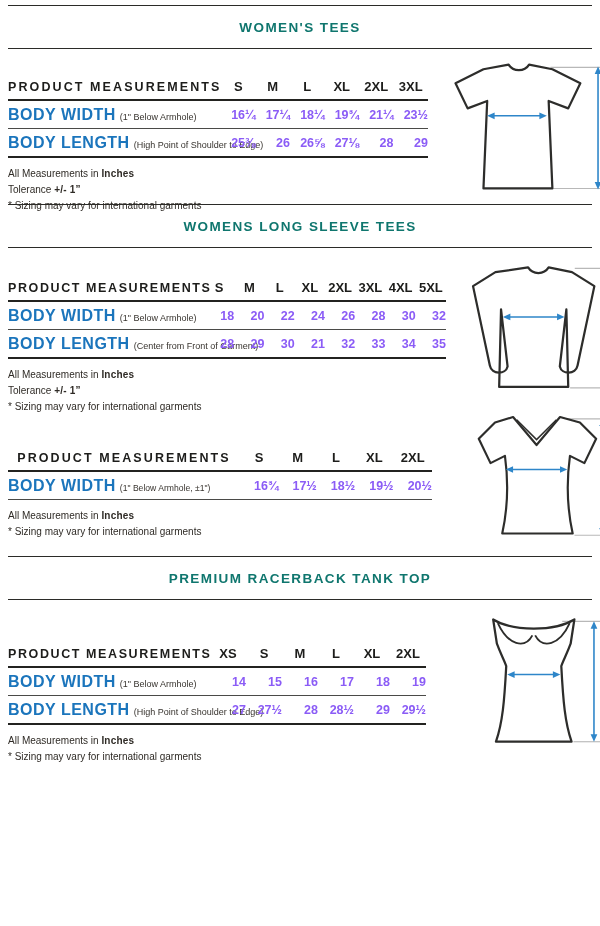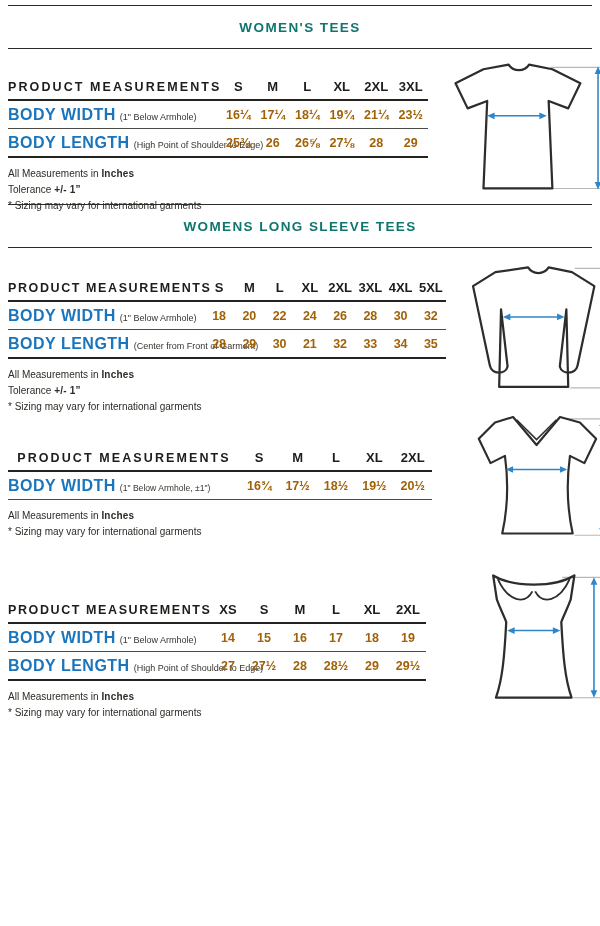--- a/index.html
+++ b/index.html
@@ -24,21 +24,21 @@
   .hrow th{border-bottom:2.6px solid #232320;padding:0 0 5px;vertical-align:bottom}
   th.pm{text-align:center;font-size:12.5px;letter-spacing:2.1px;color:#1d1d1b;white-space:nowrap;font-weight:bold}
   .t2 th.pm,.t4 th.pm{letter-spacing:1.6px}
   th.sz{text-align:center;font-size:13px;color:#1d1d1b;font-weight:bold}
   .drow td{padding:5px 0 4px;border-bottom:1.6px solid #4a4a47;vertical-align:middle}
   tr.r1 td{border-bottom:2.4px solid #232320}
   td.lab{white-space:nowrap;overflow:visible}
   .rl{color:#1b75bc;font-weight:bold;font-size:16px;letter-spacing:.5px}
   .rn{font-size:9px;color:#38342f;margin-left:4px}
   .t3 .rn{font-size:8.6px}
-  td.val{text-align:center;color:#a16207;font-weight:bold;font-size:12.5px}
+  td.val{text-align:right;color:#8b5cf6;font-weight:bold;font-size:12.5px}
   .notes{margin-top:8px;font-size:10px;color:#2f2b26;line-height:1.62}
   .notes p{margin:0}
   .notes b{letter-spacing:.2px}
   .nitalic{}
   svg{display:block}
 </style>
 </head>
 <body>
 
 <section>
@@ -250,20 +250,23 @@
           <line x1="160" y1="19" x2="160" y2="134" stroke="#2e86c9" stroke-width="1.7"></line>
           <polygon points="160,12 156.4,20 163.6,20" fill="#2e86c9"></polygon>
           <polygon points="160,141 156.4,133 163.6,133" fill="#2e86c9"></polygon>
         </g>
       </svg>
     </div>
   </div>
 </section>
 
 <section>
+  <header class="sec-head">
+    <h2 class="sec-title">PREMIUM RACERBACK TANK TOP</h2>
+  </header>
   <div class="sec-body">
     <div class="tblwrap mtC">
       <table class="sizetbl t4">
         <colgroup>
             <col class="labcol">
             <col>
             <col>
             <col>
             <col>
             <col>

